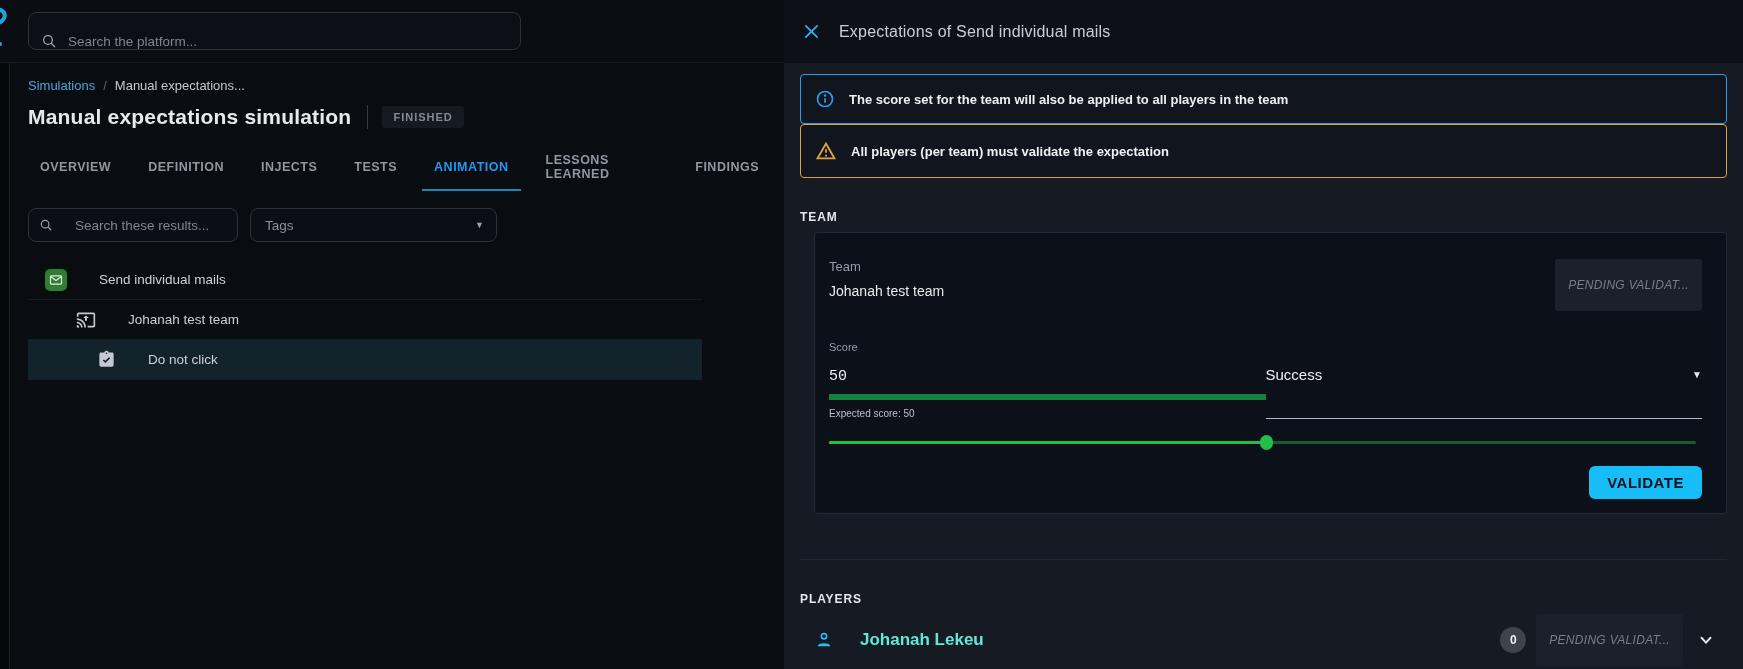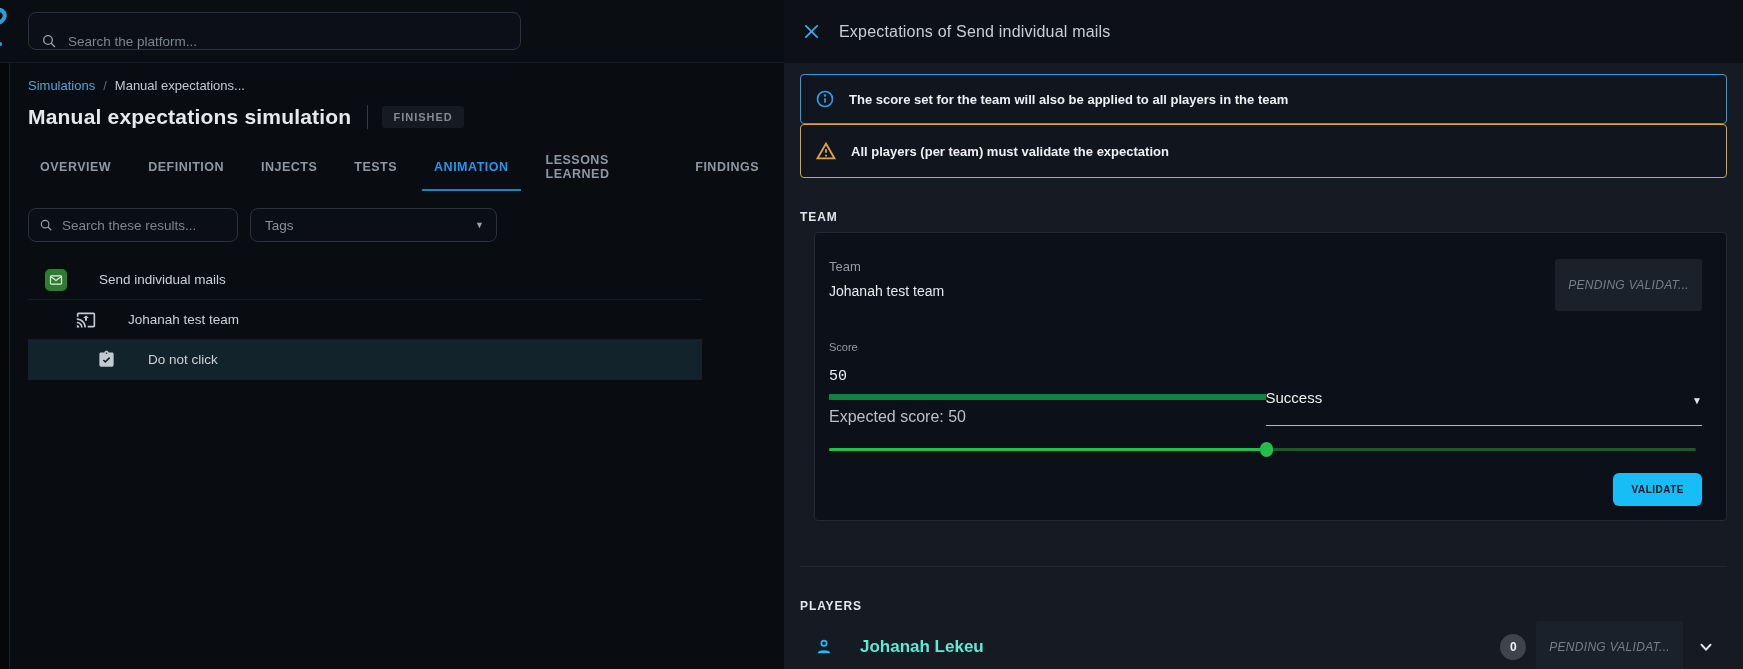--- a/index.html
+++ b/index.html
@@ -55,21 +55,21 @@
   .tab {
     font-size:12.5px; font-weight:600; letter-spacing:.5px; color:#8f97a1;
     padding:0 12px; margin-right:13px; display:flex; align-items:center;
     cursor:pointer; border-bottom:2px solid transparent;
   }
   .tab.active { color:#2196f3; border-bottom-color:#1d84b5; }
 
   .filter-row { margin-top:17px; display:flex; gap:12px; }
   .results-search {
     width:210px; height:34px; border:1px solid #2b323b; border-radius:8px;
-    display:flex; align-items:center; padding:0 10px; gap:9px; background:#0b0f15;
+    display:flex; align-items:center; padding:0 10px; gap:22px; background:#0b0f15;
   }
   .tags-select {
     width:247px; height:34px; border:1px solid #2b323b; border-radius:8px;
     display:flex; align-items:center; justify-content:space-between;
     padding:0 12px 0 14px; color:#8a919a; font-size:13.5px; background:#0b0f15; cursor:pointer;
   }
   .caret { font-size:9px; color:#9aa2ab; }
 
   .result-list { margin-top:18px; width:674px; }
   .result-row {
@@ -125,37 +125,37 @@
   }
 
   .score-grid { margin-top:30px; display:grid; grid-template-columns:1fr 1fr; }
   .score-input {
     width:100%; background:transparent; border:none; border-bottom:6px solid #15803d;
     color:#eef0f2; font-size:15px; font-family:Liberation Mono, monospace;
     padding:6px 0 9px 0; outline:none; margin-top:9px;
   }
   .result-select {
     border-bottom:1px solid #b3bac3; color:#eef0f2; font-size:15px;
-    display:flex; align-items:flex-end; justify-content:space-between;
-    padding-bottom:19px; height:100%; cursor:pointer;
+    display:flex; align-items:center; justify-content:space-between;
+    padding-bottom:10px; height:100%; cursor:pointer;
   }
   .result-select .caret { color:#e4e7ea; font-size:10px; }
-  .expected-note { margin-top:8px; font-size:16px; color:#b9c0c8; }
+  .expected-note { margin-top:8px; font-size:10px; color:#b9c0c8; }
 
   .slider { margin-top:16px; position:relative; height:14px; }
   .slider-track { position:absolute; left:0; right:6px; top:6px; height:3px; background:#1a5c28; border-radius:2px; }
   .slider-fill  { position:absolute; left:0; top:6px; height:3px; background:#22bf4a; border-radius:2px; }
   .slider-thumb {
     position:absolute; top:0; width:13px; height:15px; border-radius:7px;
     background:#22bf4a; transform:translateX(-6px); cursor:pointer;
   }
   .validate-row { margin-top:17px; display:flex; justify-content:flex-end; }
   .validate-btn {
     background:#16bdf6; color:#0a121e; border:none; border-radius:6px;
-    font-family:"Liberation Sans", sans-serif; font-size:10px; font-weight:bold;
+    font-family:"Liberation Sans", sans-serif; font-size:15px; font-weight:bold;
     letter-spacing:.5px; padding:0 18px; height:33px; cursor:pointer;
   }
 
   .players-divider { margin-top:45px; height:1px; background:#232933; }
   .player-row { margin-top:12px; height:44px; display:flex; align-items:center; padding-left:14px; }
   .player-name { margin-left:26px; font-size:17px; font-weight:600; color:#5eead4; }
   .player-right { margin-left:auto; display:flex; align-items:center; gap:10px; padding-right:12px; }
   .zero-badge {
     width:26px; height:26px; border-radius:50%; background:#3e444c; color:#f0f2f4;
     font-size:12px; font-weight:bold; display:flex; align-items:center; justify-content:center;

